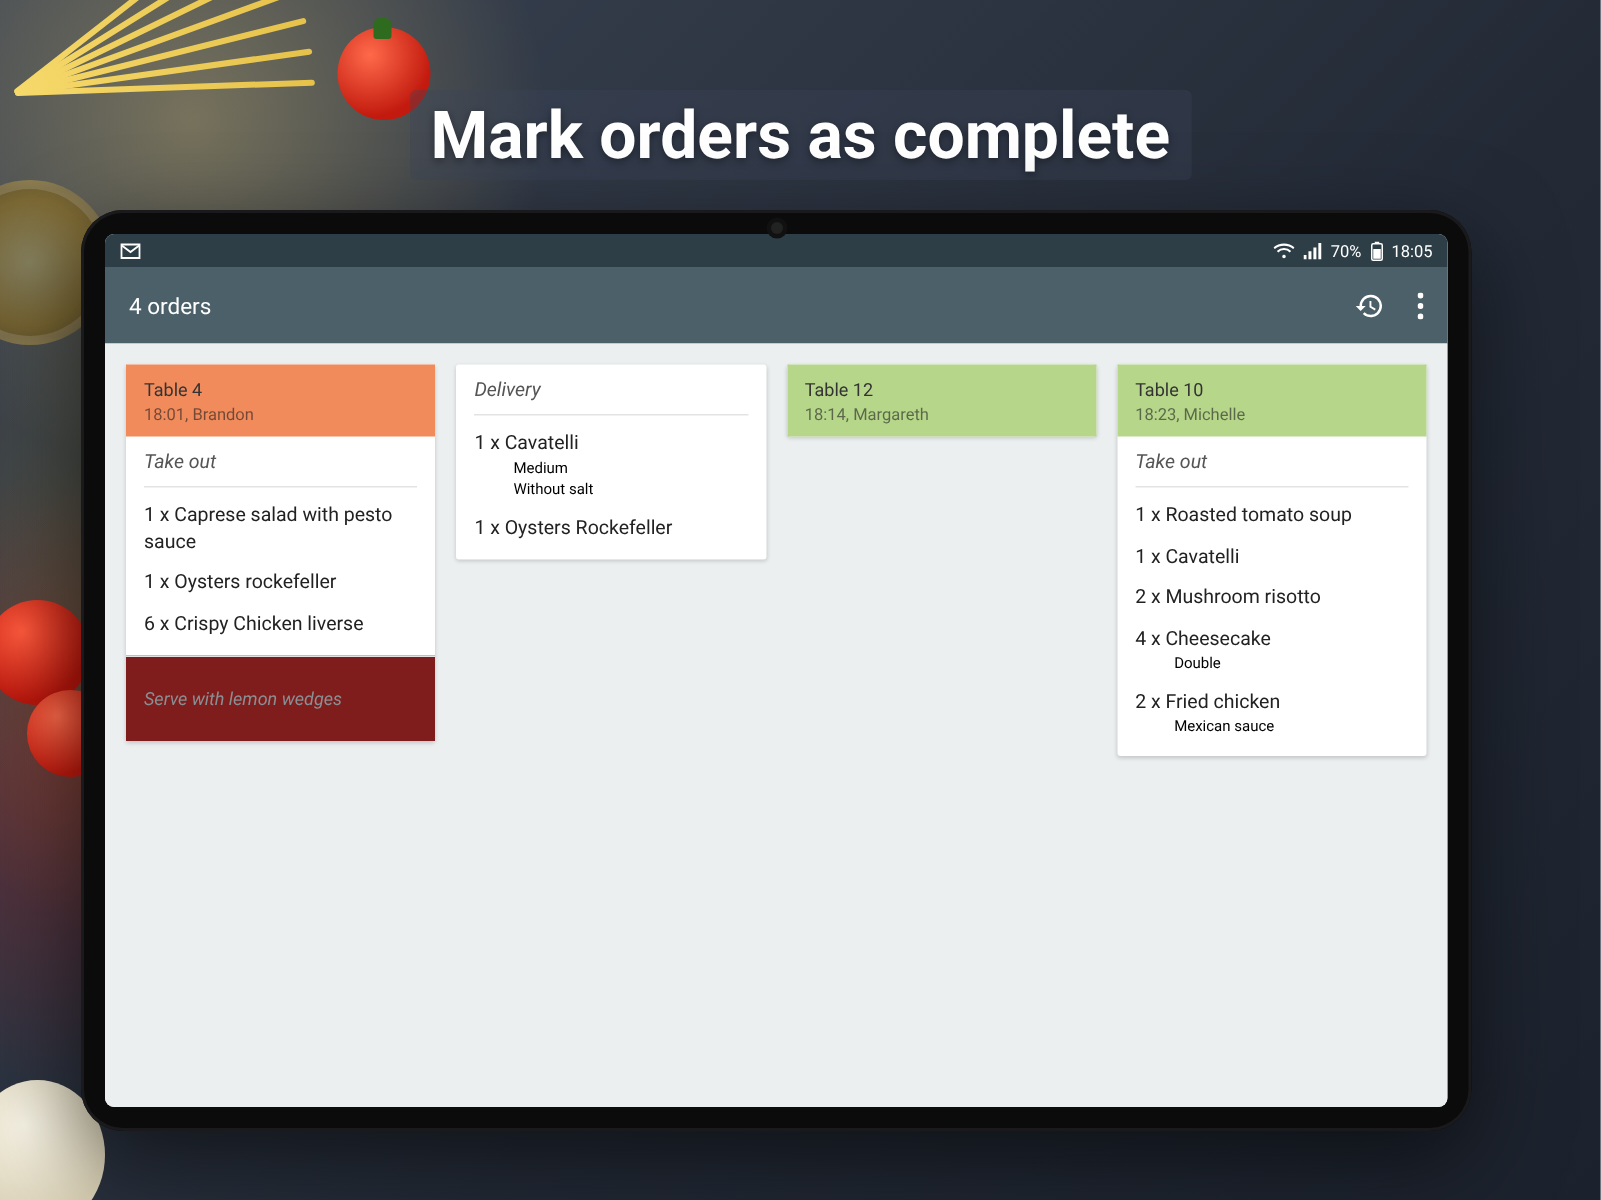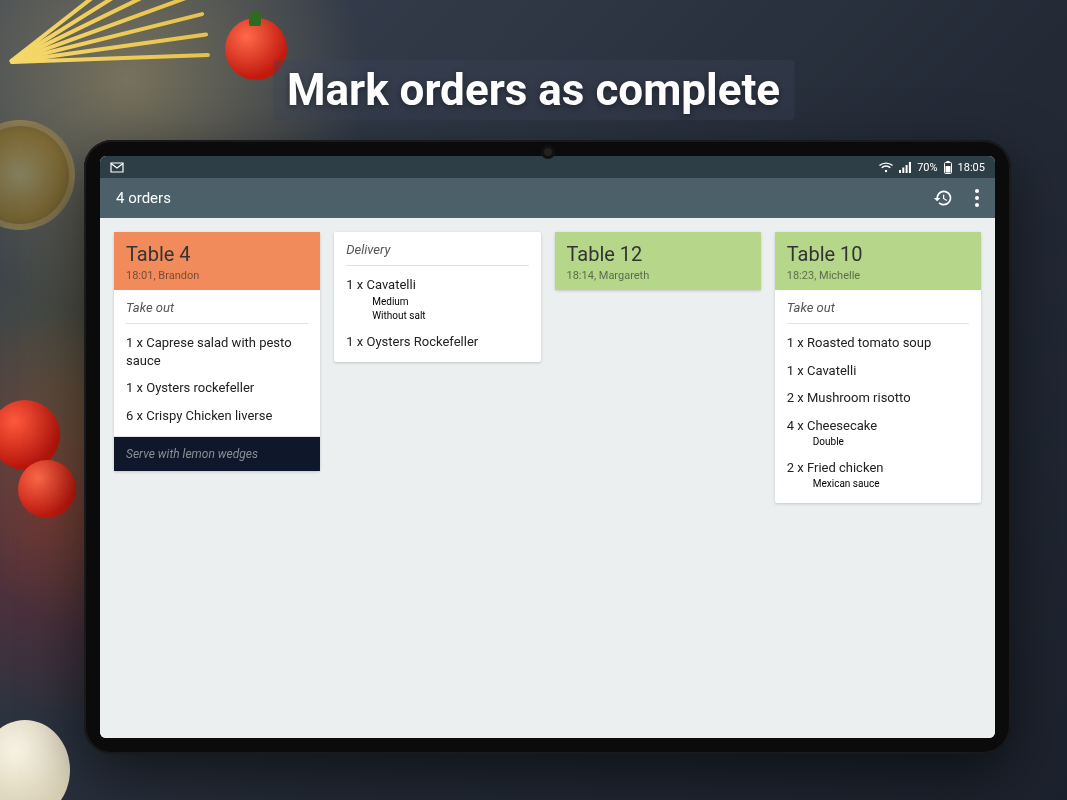--- a/index.html
+++ b/index.html
@@ -27,56 +27,56 @@
     .pasta { position:absolute; left:-20px; top:-30px; width:240px; height:180px; overflow:hidden; }
     .pasta span { position:absolute; width:200px; height:4px; background:linear-gradient(90deg,#f6d96b,#e6c24a); border-radius:2px; transform-origin:left center; left:30px; top:90px; }
     .heading {
       position: absolute; top: 60px; left: 50%; transform: translateX(-50%);
       font-size: 44px; font-weight: 700; color: #fff;
       text-shadow: 0 2px 6px rgba(0,0,0,0.4);
       background: rgba(60,70,90,0.35); padding: 4px 14px; border-radius:4px;
       white-space: nowrap;
     }
     .tablet {
-      position:absolute; left:84px; top:140px; width:927px; height:614px;
+      position:absolute; left:54px; top:140px; width:927px; height:614px;
       background:#0b0b0c; border-radius:28px; padding:16px;
       box-shadow: 0 20px 60px rgba(0,0,0,0.55), inset 0 0 0 2px #1a1a1c;
     }
     .camera { position:absolute; top:8px; left:50%; transform:translateX(-50%); width:8px; height:8px; border-radius:50%; background:#222; box-shadow:0 0 0 3px #111; }
     .screen { width:100%; height:100%; background:#eceff0; border-radius:6px; overflow:hidden; display:flex; flex-direction:column; }
     .statusbar {
       height:22px; background:#2e3e47; color:#fff; display:flex; align-items:center;
       padding:0 10px; font-size:11px; justify-content:space-between;
     }
     .statusbar .left-ico, .statusbar .right { display:flex; align-items:center; gap:6px; }
     .ico { display:inline-block; }
     .appbar {
-      height:40px; background:#4b6069; color:#fff; display:flex; align-items:center;
+      height:51px; background:#4b6069; color:#fff; display:flex; align-items:center;
       padding:0 16px; justify-content:space-between; font-size:15px;
     }
     .appbar .right { display:flex; align-items:center; gap:22px; }
     .board { flex:1; padding:14px; display:flex; gap:14px; align-items:flex-start; background:#eceff0; }
     .card {
       width:211px; background:#fff; border-radius:2px;
       box-shadow:0 1px 3px rgba(0,0,0,0.18);
       display:flex; flex-direction:column;
     }
     .card-head { padding:10px 12px 8px; }
-    .card-head .title { font-size:20px; font-weight:400; color:#333; }
+    .card-head .title { font-size:12px; font-weight:400; color:#333; }
     .card-head .sub { font-size:11px; color:rgba(30,30,30,0.6); margin-top:3px; }
     .head-orange { background:#f28b5b; }
     .head-yellow { background:#f7e45a; }
     .head-green  { background:#b6d68a; }
     .card-body { padding:10px 12px 12px; font-size:13px; color:#333; }
     .service { font-style:italic; color:#555; padding-bottom:8px; border-bottom:1px solid #e3e3e3; margin-bottom:10px; }
     .item { margin-bottom:10px; line-height:1.35; }
     .item:last-child { margin-bottom:0; }
     .item .main { color:#222; }
     .item .sub { color:#000000; padding-left:26px; font-size:10px; margin-top:1px; }
-    .card-note { font-style:italic; color:#8a8f93; font-size:12px; padding:10px 12px; border-top:1px solid #e3e3e3; background:#0f172a; }
+    .card-note { font-style:italic; color:#8a8f93; font-size:12px; padding:21px 12px; border-top:1px solid #e3e3e3; background:#7f1d1d; }
     svg { display:block; }
   </style>
 </head>
 <body>
 
 <div class="bg"></div>
 <div class="pasta">
   <span style="transform:rotate(-38deg)"></span>
     <span style="transform:rotate(-32deg)"></span>
   <span style="transform:rotate(-26deg)"></span>

